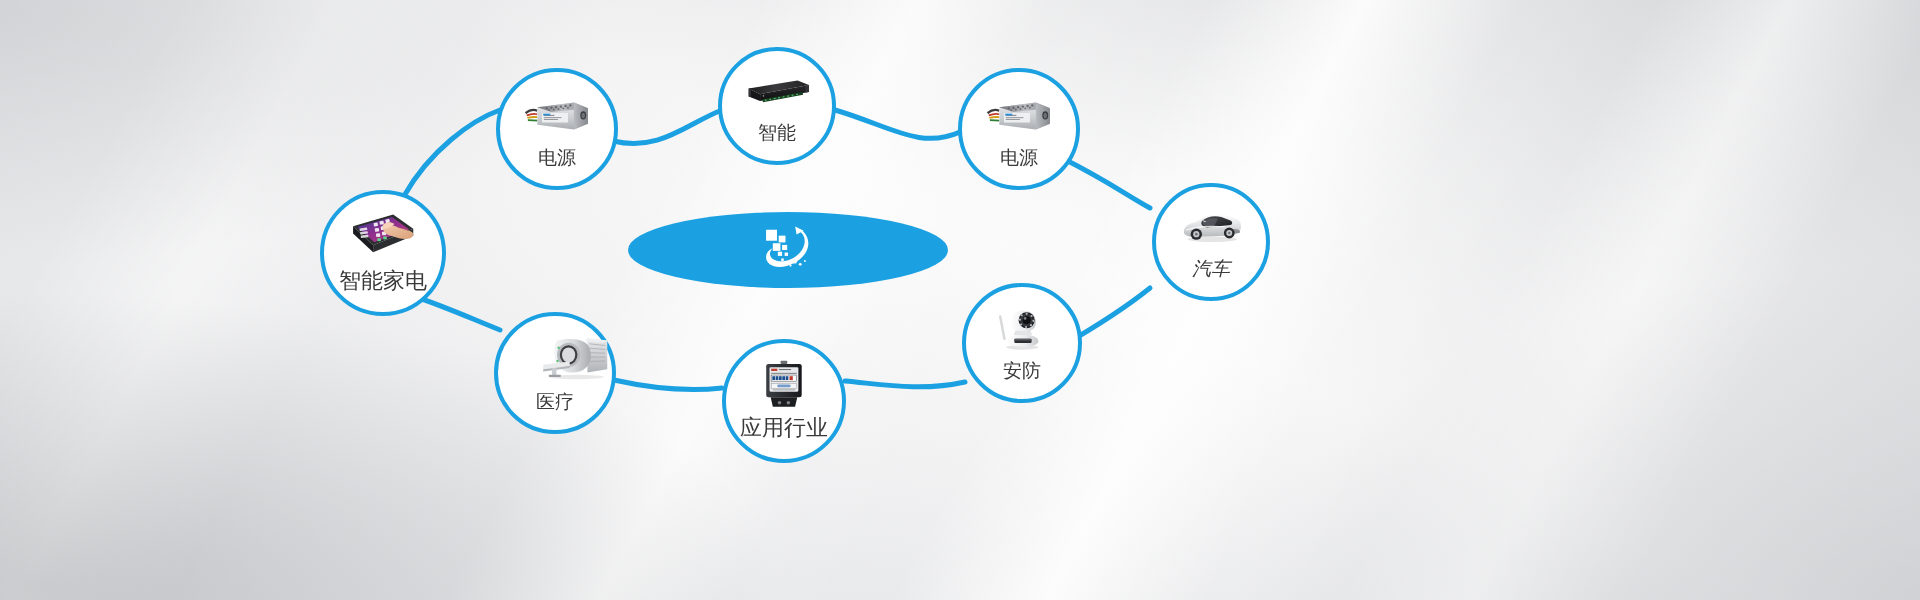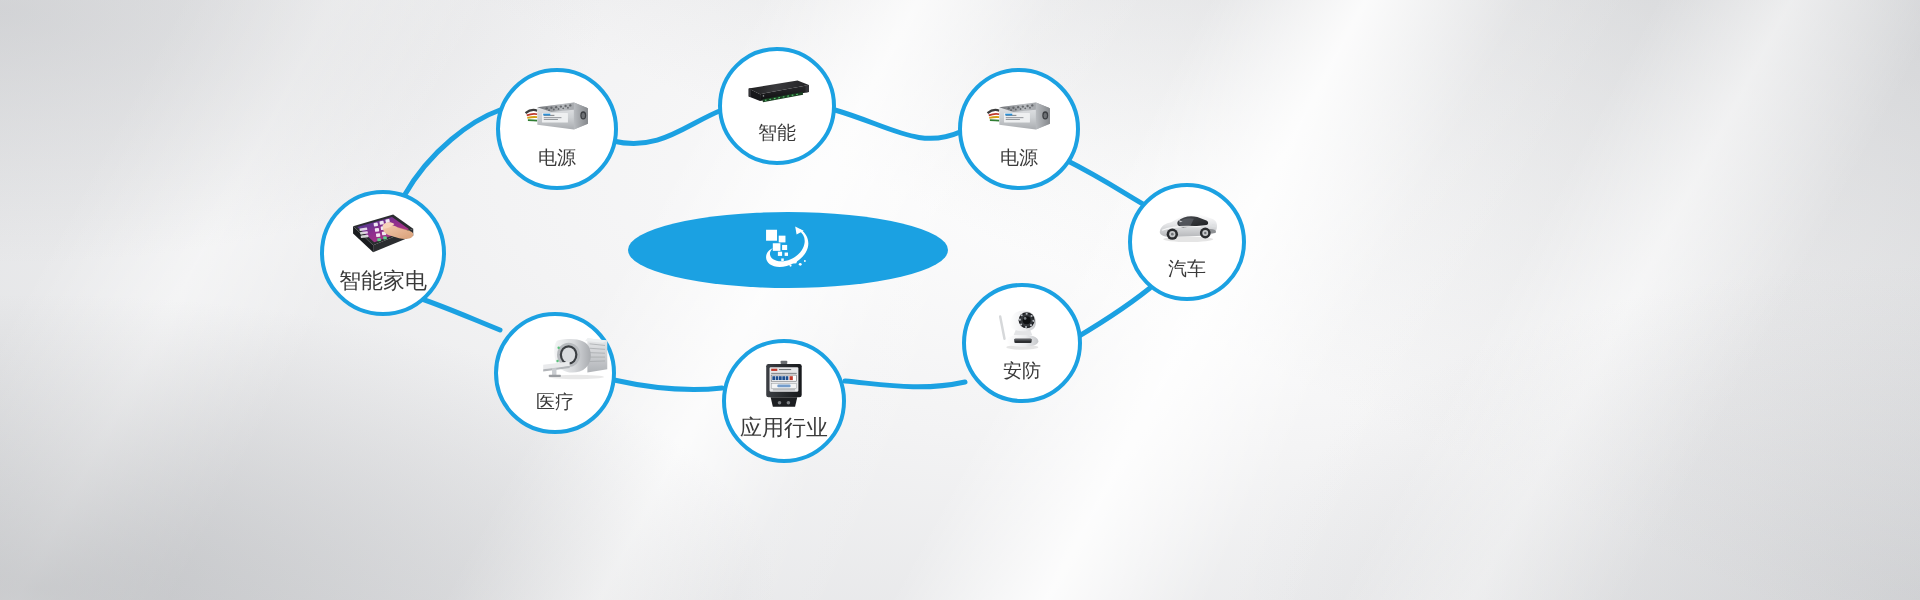--- a/index.html
+++ b/index.html
@@ -281,21 +281,21 @@
             <rect x="37" y="47" width="30" height="1.6"></rect>
           <rect x="37" y="50" width="24" height="1.6"></rect>
         </g>
         <rect x="36" y="41" width="12" height="3" fill="#2a8fd6"></rect>
 
         <ellipse cx="104" cy="44" rx="5" ry="7" fill="#3a3d41"></ellipse>
         <ellipse cx="104" cy="44" rx="3" ry="4.6" fill="#6d7074"></ellipse>
       </svg>
         <span class="node-label">电源</span>
       </div>
-      <div class="node" style="left: 1128px; top: 183px; width: 118px; height: 118px;">
+      <div class="node" style="left: 1152px; top: 183px; width: 118px; height: 118px; font-style: italic;">
         <svg class="node-art" viewBox="0 0 120 70">
         <defs>
           <linearGradient id="carBody" x1="0" y1="0" x2="0" y2="1">
             <stop offset="0%" stop-color="#ffffff"></stop>
               <stop offset="45%" stop-color="#e4e5e7"></stop>
               <stop offset="100%" stop-color="#b6b8bb"></stop>
           </linearGradient>
           <linearGradient id="carGlass" x1="0" y1="0" x2="1" y2="1">
             <stop offset="0%" stop-color="#4a4d52"></stop>
               <stop offset="100%" stop-color="#1c1e21"></stop>

